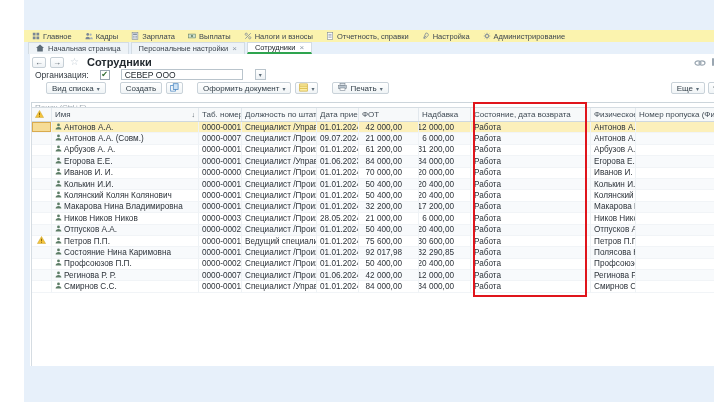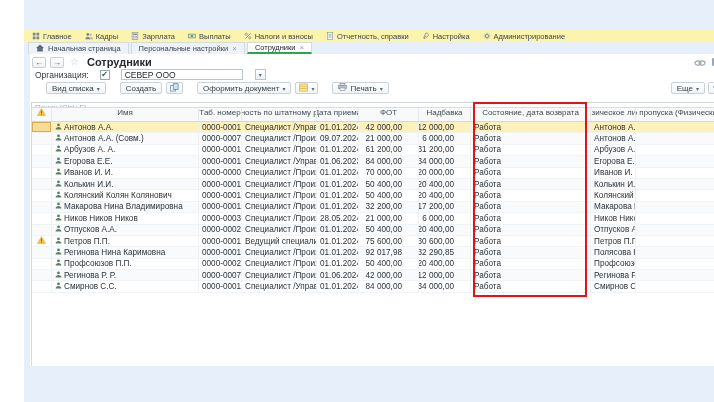--- a/index.html
+++ b/index.html
@@ -57,21 +57,21 @@
   .search-input { width:690px; height:11px; border:1px solid #ccd5db; font-size:8px; color:#6a747d; padding:0 3px;
                   font-family:"Liberation Sans","DejaVu Sans",sans-serif; background:#fff; }
   .search-input::placeholder { color:#a3adb5; }
 
   
   .table { position:absolute; left:1px; top:53px; width:692px; bottom:0;
            border:1px solid #d5dce2; border-bottom:none; background:#fff; overflow:hidden; }
   .grid { display:grid; grid-template-columns:20px 147px 43px 75px 42px 60px 52px 120px 45px 86px; }
   .thead { height:14px; background:#f7f9fa; border-bottom:1px solid #cfd8df; }
   .hcell { font-size:8px; color:#3f4a54; display:flex; align-items:center; padding:0 3px; border-right:1px solid #e2e8ed;
-           overflow:hidden; white-space:nowrap; gap:2px;flex-direction:column; }
+           overflow:hidden; white-space:nowrap; gap:2px; }
   .hcell .sort { margin-left:auto; color:#55606a; font-size:7px; }
   .trow { height:11.4px; }
   .trow:nth-child(even) { background:#f8fafc; }
   .trow.selected { background:#fcf0bb; }
   .tcell { font-size:8.2px; color:#2d333a; display:flex; align-items:center; padding:0 3px; border-right:1px solid #eef2f5;
            border-bottom:1px solid #f1f4f7; overflow:hidden; white-space:nowrap; gap:2px; }
   .tcell.num { justify-content:flex-end; padding-right:16px; }
   .gutter { justify-content:center; padding:0; }
   .trow.selected .gutter { background:#f6dc96; box-shadow:inset 0 0 0 1px #d9ab4e; }
   .warn-icon svg { width:9px; height:8px; }
@@ -515,21 +515,21 @@
             <div class="tcell">Петров П.П.</div>
             <div class="tcell"></div>
           </div>
           <div class="grid trow">
             <div class="tcell gutter"></div>
             <div class="tcell">
               <span class="person-icon"><svg viewBox="0 0 8 8">
                   <circle cx="4" cy="2.2" r="1.6" fill="#5c7d66"></circle>
                   <path d="M.7 7.4c0-1.9 1.4-2.9 3.3-2.9s3.3 1 3.3 2.9z" fill="#5c7d66"></path>
                 </svg></span>
-              <span>Регинова Нина Каримовна</span>
+              <span>Состояние Нина Каримовна</span>
             </div>
             <div class="tcell">0000-00013</div>
             <div class="tcell">Специалист /Производственн...</div>
             <div class="tcell">01.01.2024</div>
             <div class="tcell num">92 017,98</div>
             <div class="tcell num">32 290,85</div>
             <div class="tcell">Работа</div>
             <div class="tcell">Полясова Нина Ка...</div>
             <div class="tcell"></div>
           </div>

